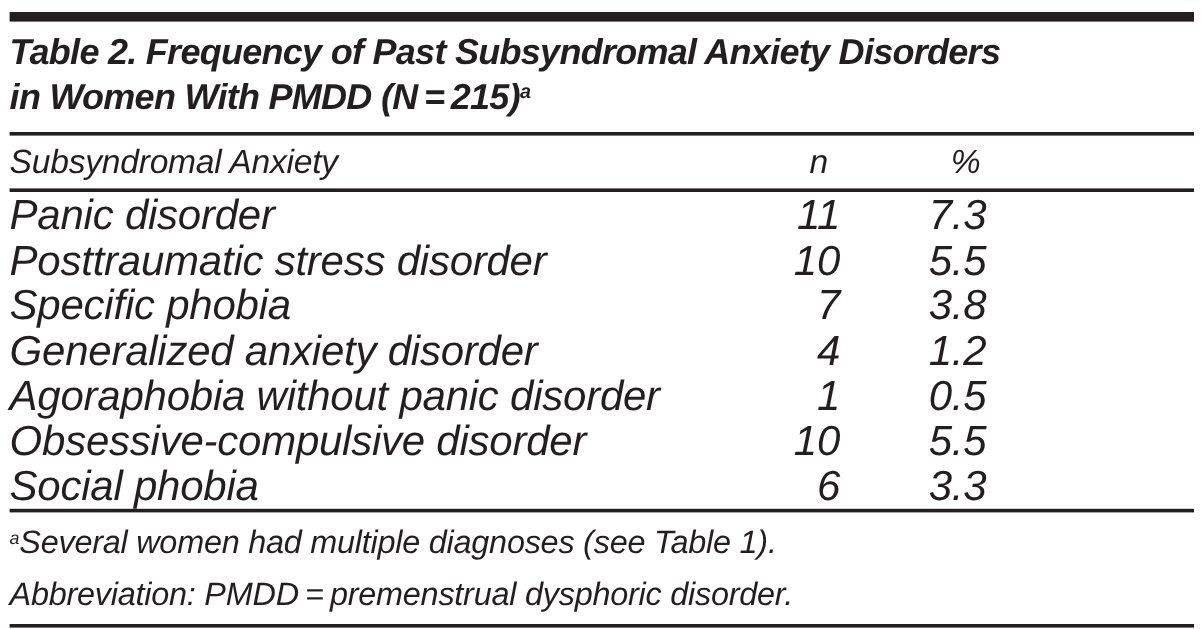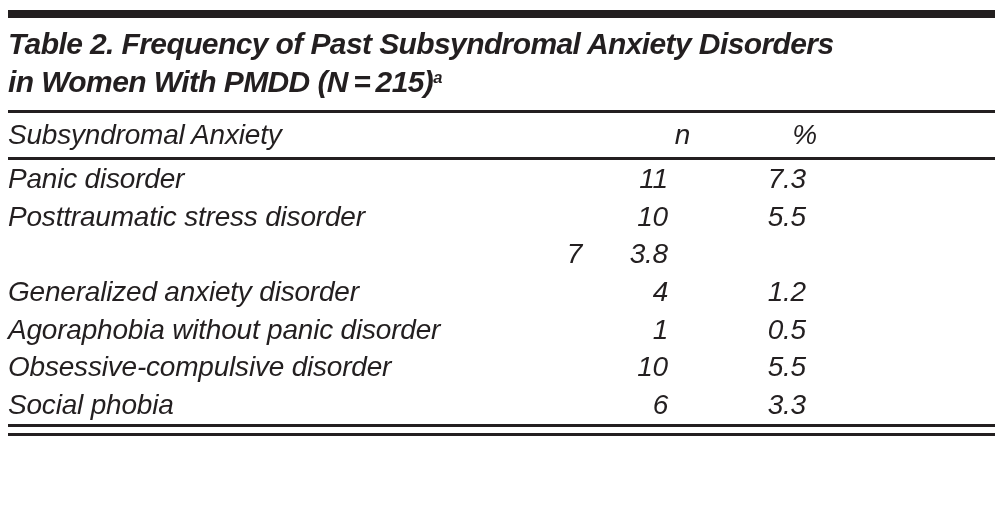--- a/index.html
+++ b/index.html
@@ -20,21 +20,21 @@
   .rule-title { margin-top:5px; }
   .grid-row {
     display:grid; grid-template-columns:1fr 70px 122px 173px;
     align-items:center;
   }
   .cell-n, .cell-pct { text-align:right; }
   .head-row { height:44px; font-size:28px; letter-spacing:-0.2px; align-items:end; padding-bottom:6px; }
   .head-row .cell-n { padding-right:10px; }
   .head-row .cell-pct { padding-right:5px; }
   .body-rows { }
-  .trow { height:37.7px; font-size:28px; letter-spacing:-0.2px;gap:16px; }
+  .trow { height:37.7px; font-size:35px; letter-spacing:-0.2px; }
   .foot { margin-top:6px; font-size:27px; line-height:38px; letter-spacing:-0.2px; white-space:nowrap; }
   .rule-bottom { margin-top:6px; }
 </style>
 </head>
 <body>
 
 <div class="sheet">
   <div class="inner">
 
     <div class="topbar"></div>
@@ -62,20 +62,21 @@
         <div class="cell-pct">7.3</div>
         <div class="cell-spacer"></div>
       </div>
       <div class="grid-row trow">
         <div class="cell-label">Posttraumatic stress disorder</div>
         <div class="cell-n">10</div>
         <div class="cell-pct">5.5</div>
         <div class="cell-spacer"></div>
       </div>
       <div class="grid-row trow">
+        <div class="cell-label">Specific phobia</div>
         <div class="cell-n">7</div>
         <div class="cell-pct">3.8</div>
         <div class="cell-spacer"></div>
       </div>
       <div class="grid-row trow">
         <div class="cell-label">Generalized anxiety disorder</div>
         <div class="cell-n">4</div>
         <div class="cell-pct">1.2</div>
         <div class="cell-spacer"></div>
       </div>
@@ -94,17 +95,21 @@
       <div class="grid-row trow">
         <div class="cell-label">Social phobia</div>
         <div class="cell-n">6</div>
         <div class="cell-pct">3.3</div>
         <div class="cell-spacer"></div>
       </div>
     </div>
 
     <div class="rule"></div>
 
+    <div class="foot">
+      <div><sup>a</sup><span>Several women had multiple diagnoses (see Table 1).</span></div>
+      <div>Abbreviation: PMDD = premenstrual dysphoric disorder.</div>
+    </div>
 
     <div class="rule rule-bottom"></div>
 
   </div>
 </div>
 
 </body></html>

